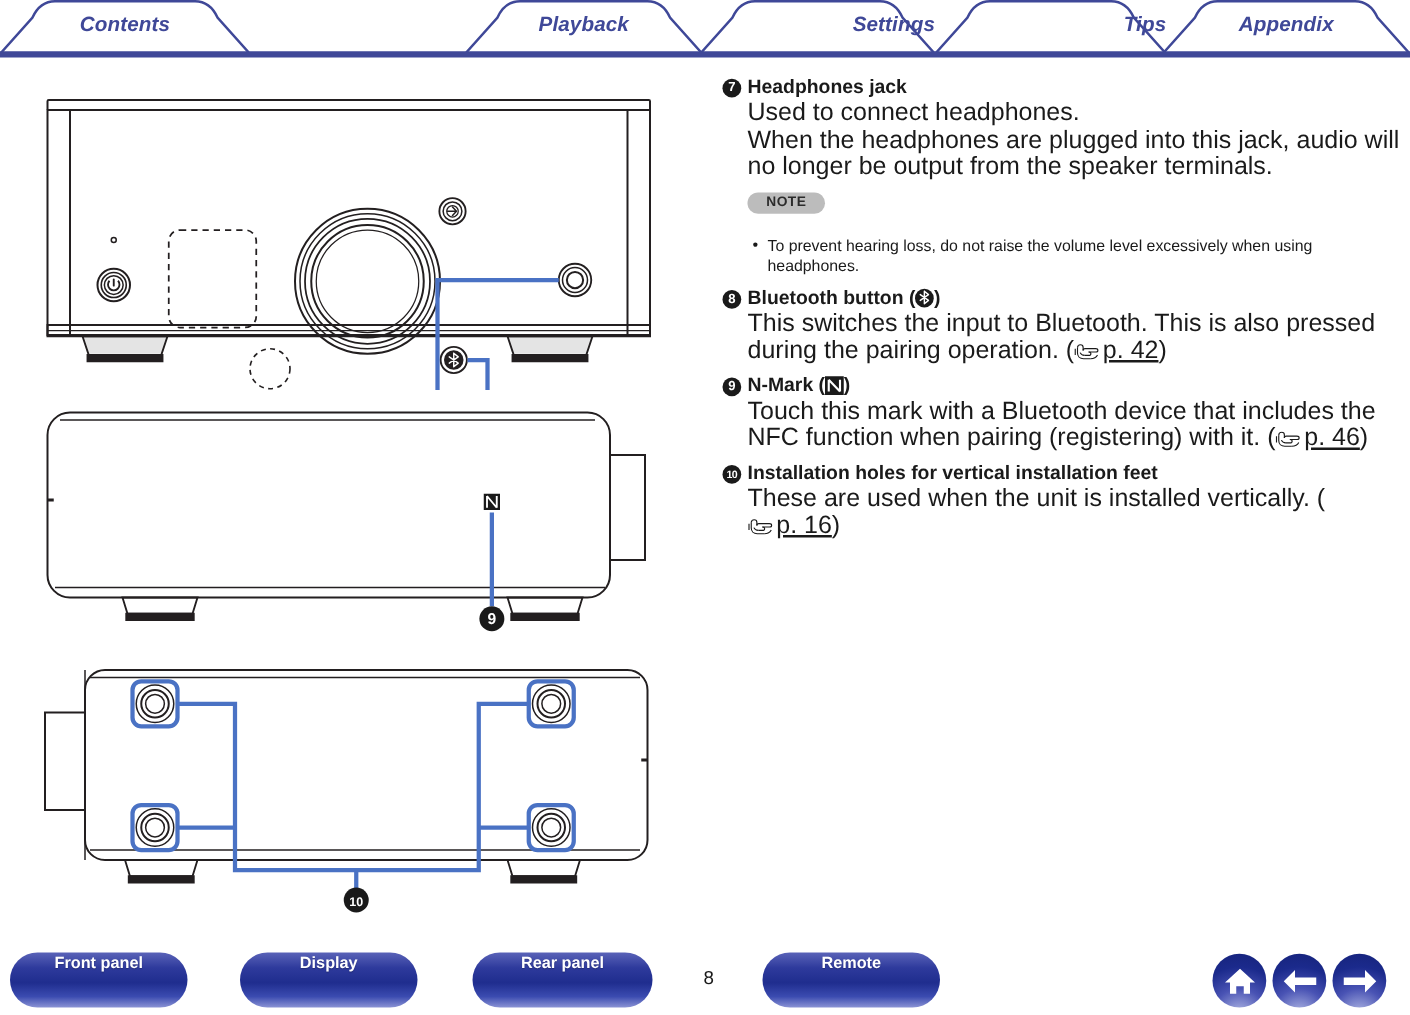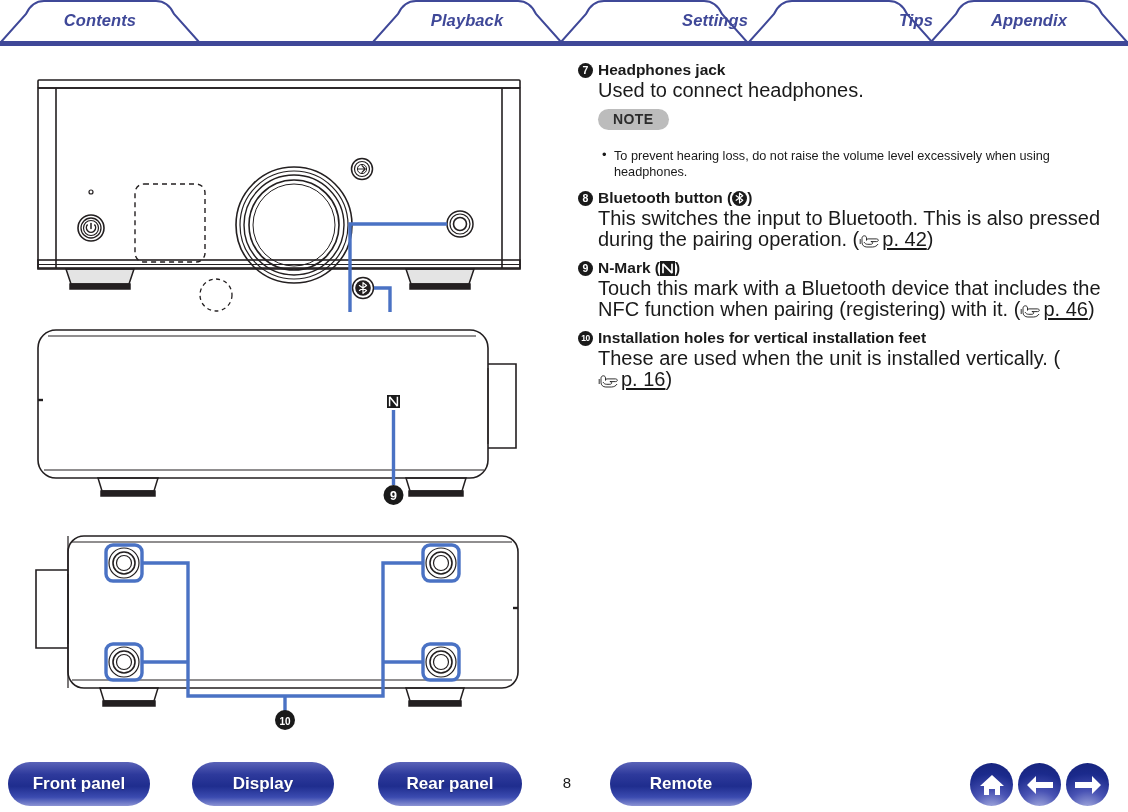--- a/index.html
+++ b/index.html
@@ -120,21 +120,21 @@
   }
   .nmark-glyph svg { position: absolute; left: 0; top: 0; }
 
   
   .note-block { margin-left: 20px; margin-top: 7px; }
   .note-badge {
     display: inline-block;
     background: #bcbcbc;
     color: #2b2b2b;
     font-weight: bold;
-    font-size: 14px;
+    font-size: 11px;
     padding: 2px 15px 3px 15px;
     border-radius: 11px;
     letter-spacing: 0.4px;
   }
   .note-list {
     margin: 18px 0 0 0;
     padding: 0;
     list-style: none;
   }
   .note-list li {
@@ -169,23 +169,23 @@
     width: 1128px; height: 50px;
   }
   .pillbtn {
     position: absolute;
     top: 0;
     height: 44px;
     border-radius: 22px;
     background: linear-gradient(to bottom, #5a63b8 0%, #2e3a9c 28%, #1f2d8e 55%, #3b4bb0 80%, #8b93d4 100%);
     color: #ffffff;
     font-weight: bold;
-    font-size: 17px;
+    font-size: 13px;
     display: flex;
-    align-items: center;
+    align-items: flex-start;
     justify-content: center;
     cursor: pointer;
     text-shadow: 0 1px 1px rgba(0,0,0,.25);
   }
   .circbtn {
     position: absolute;
     top: 1px;
     width: 43px; height: 43px;
     border-radius: 50%;
     background: radial-gradient(circle at 50% 115%, #b9c0e8 0%, #4953b4 40%, #1b2a8c 72%, #16237a 100%);
@@ -421,20 +421,21 @@
 
 <div id="text-column">
 
   <div class="item">
     <div class="item-head">
       <span class="numcircle">7</span>
       <span>Headphones jack</span>
     </div>
     <div class="item-body">
       <p>Used to connect headphones.</p>
+      <p>When the headphones are plugged into this jack, audio will no longer be output from the speaker terminals.</p>
     </div>
     <div class="note-block">
       <span class="note-badge">NOTE</span>
       <ul class="note-list">
         <li>To prevent hearing loss, do not raise the volume level excessively when using headphones.</li>
       </ul>
     </div>
   </div>
 
   <div class="item" style="margin-top:7px">

